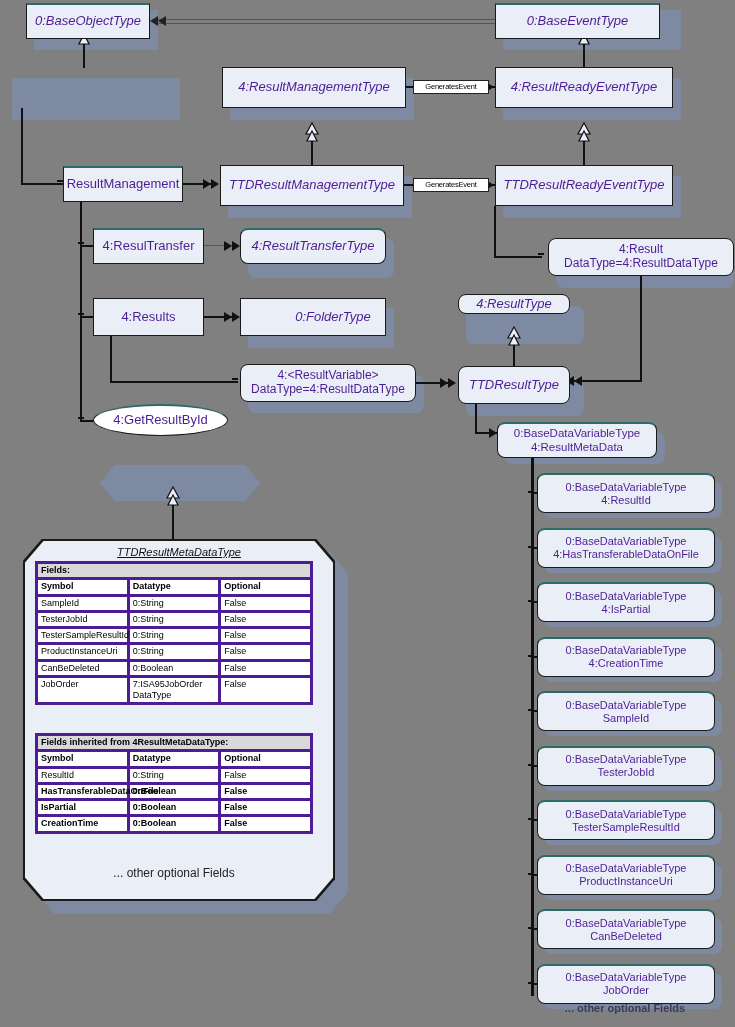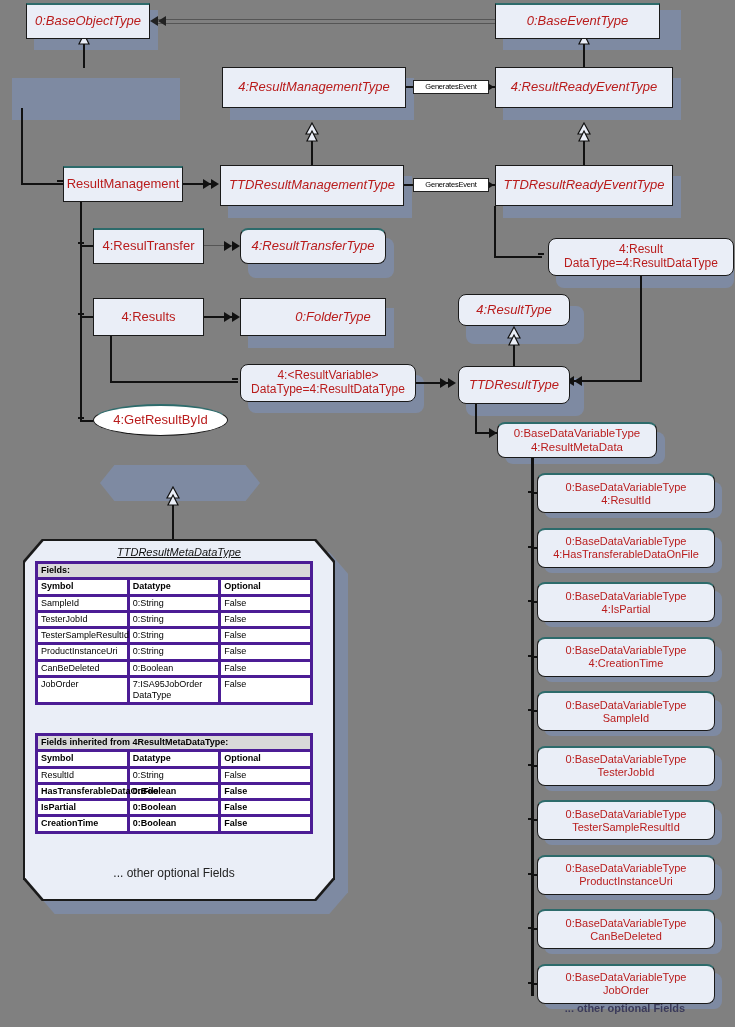--- a/index.html
+++ b/index.html
@@ -13,21 +13,21 @@
   #canvas{position:absolute;left:0;top:0;width:735px;height:1027px;}
 
   
   .node{
     position:absolute;
     box-sizing:border-box;
     background:#eaeef7;
     border:1.5px solid #1a1a1a;
     display:flex;align-items:center;justify-content:center;
     text-align:center;
-    color:#b91c1c;
+    color:#4c1d95;
     font-size:13px;
     line-height:1.15;
     z-index:5;
   }
   .node .lbl{display:block;padding:0 4px;white-space:pre-line;}
   .italic .lbl{font-style:italic;}
   .teal-top{border-top:2px solid #2d6b6b;}
   .round{border-radius:8px;}
   .oval{border-radius:50%;background:#ffffff;}
 
@@ -285,21 +285,21 @@
   <div class="ln lnv" style="left:494px;top:206px;width:2px;height:51px;"></div>
   <div class="ln lnh" style="left:494px;top:256px;width:48px;"></div>
   <div class="tick" style="left:538px;top:253px;"></div>
 
   <div class="ln lnv" style="left:640px;top:276px;width:2px;height:106px;"></div>
   <div class="ln lnh" style="left:572px;top:380px;width:70px;"></div>
   <div class="arrow-l" style="left:566px;top:376px;"></div>
   <div class="arrow-l" style="left:574px;top:376px;"></div>
 
   <div class="shadow round" style="left:466px;top:306px;width:118px;height:38px;"></div>
-  <div class="node italic round" style="left:458px;top:294px;width:112px;height:32px;">
+  <div class="node italic round" style="left:458px;top:294px;width:112px;height:20px;">
     <span class="lbl">4:ResultType</span>
   </div>
 
   <div class="ln lnv" style="left:513px;top:342px;width:2px;height:24px;"></div>
   <svg style="position:absolute;left:507px;top:326px;width:14px;height:22px;z-index:4">
     <polygon points="7,1 13,12 1,12" fill="#eaeef7" stroke="#111" stroke-width="1.2"></polygon>
     <polygon points="7,9 12,19 2,19" fill="#eaeef7" stroke="#111" stroke-width="1.2"></polygon>
   </svg>
 
   <div class="shadow round" style="left:466px;top:378px;width:118px;height:38px;"></div>

